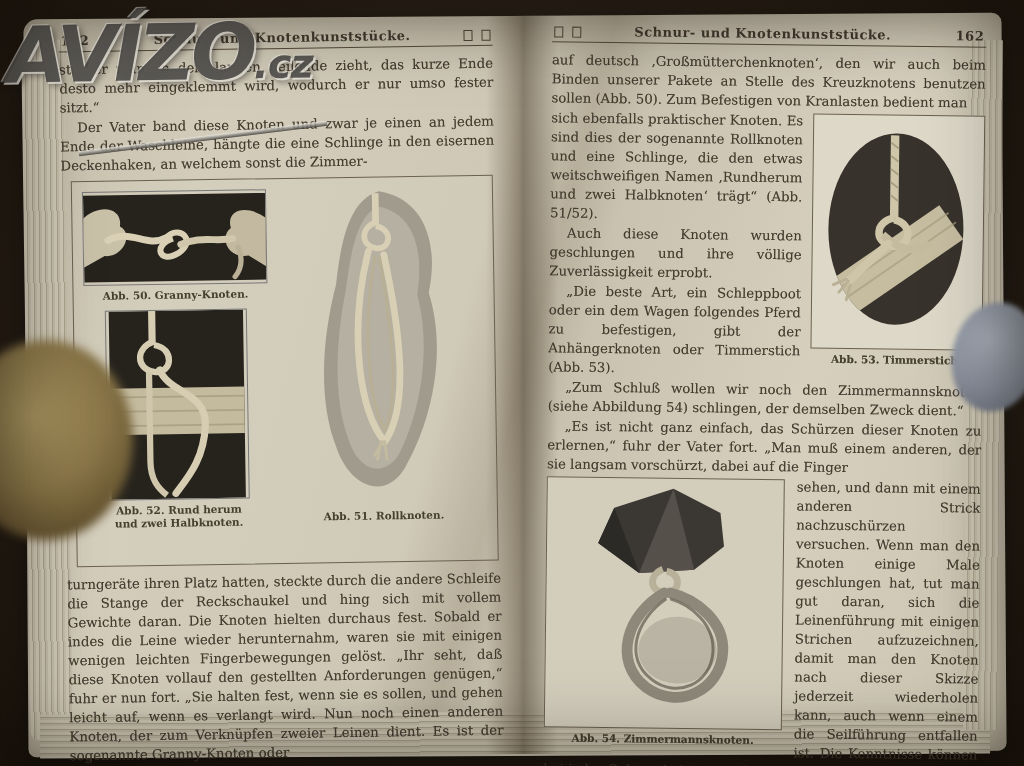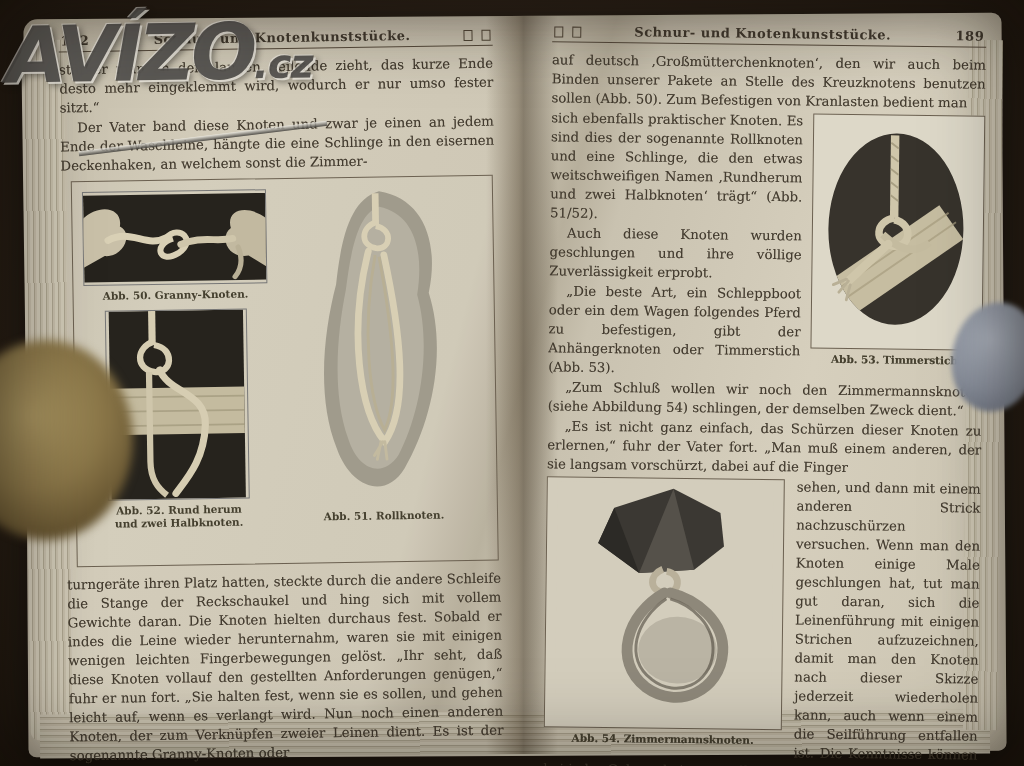--- a/index.html
+++ b/index.html
@@ -140,21 +140,21 @@
     </div>
   </div>
 
   <div class="page page-right">
     <div class="running-head">
       <span class="orn">
           <i></i>
           <i></i>
         </span>
       <span class="title">Schnur- und Knotenkunststücke.</span>
-      <span class="pageno right">189</span>
+      <span class="pageno right">162</span>
     </div>
 
     <div class="body-text clearfix">
       <p>auf deutsch ‚Großmütterchenknoten‘, den wir auch beim Binden unserer Pakete an Stelle des Kreuzknotens benutzen sollen (Abb. 50).  Zum Befestigen von Kranlasten bedient man</p>
 
       <div class="fig53-wrap">
         <div class="fig53-inner">
           <svg width="150" height="212" viewBox="0 0 160 225">
             <defs>
                 <clipPath id="ovalclip">

